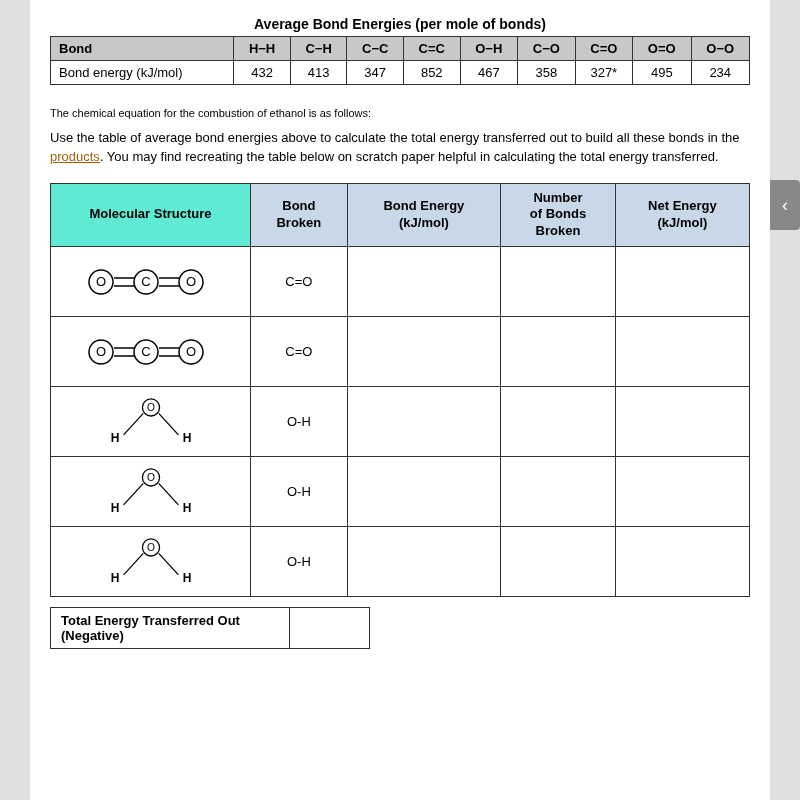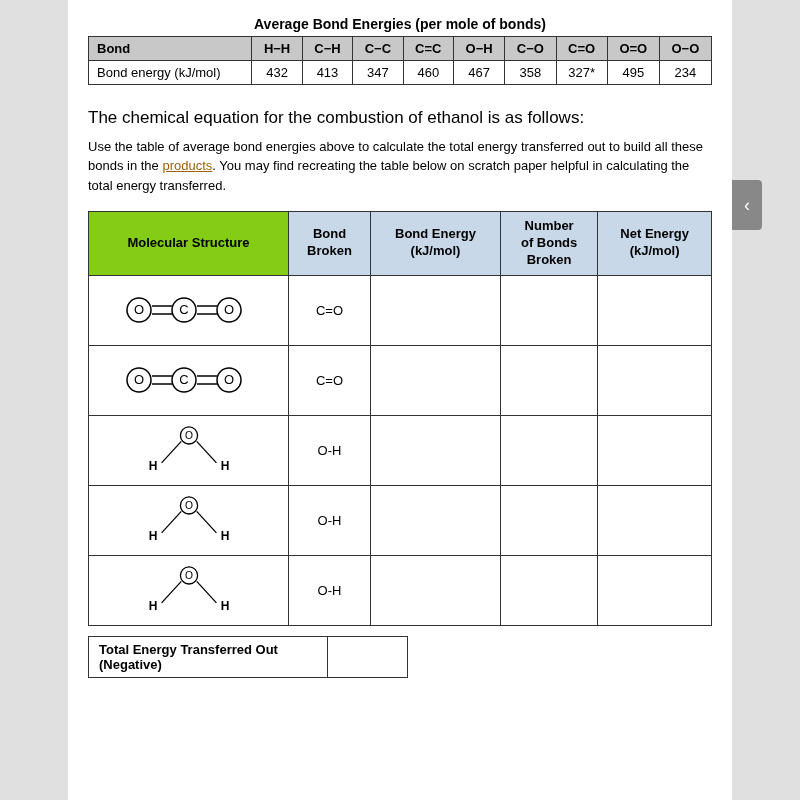--- a/index.html
+++ b/index.html
@@ -10,21 +10,21 @@
       background: #e0e0e0;
       display: flex;
       justify-content: center;
       align-items: flex-start;
       width: 800px;
       min-height: 800px;
       overflow: hidden;
     }
 
     .page-container {
-      width: 664px;
+      width: 740px;
       background: #fff;
       padding: 16px 20px 20px 20px;
       position: relative;
       min-height: 800px;
     }
 
     .nav-arrow {
       position: absolute;
       right: -30px;
       top: 180px;
@@ -79,21 +79,21 @@
       text-align: left;
       margin-top: 28px;
     }
 
     
     .intro-section {
       margin: 20px 0 16px 0;
     }
 
     .intro-text {
-      font-size: 17px;
+      font-size: 11px;
       line-height: 1.5;
       margin-bottom: 6px;
     }
 
     .equation-line {
       text-align: center;
       font-size: 14px;
       margin-bottom: 12px;
     }
 
@@ -126,21 +126,21 @@
     }
 
     .data-table thead th {
       background: #c8d8e8;
       padding: 6px 8px;
       font-weight: bold;
       line-height: 1.3;
     }
 
     .data-table thead th:first-child {
-      background: #84cc16;
+      background: #5eead4;
     }
 
     .data-table tbody td {
       padding: 4px 8px;
       height: 70px;
     }
 
     .data-table tbody td:first-child {
       width: 200px;
     }
@@ -192,21 +192,21 @@
           <th>O=O</th>
           <th>O−O</th>
         </tr>
       </thead>
       <tbody>
         <tr>
           <td>Bond energy (kJ/mol)</td>
           <td>432</td>
           <td>413</td>
           <td>347</td>
-          <td>460</td>
+          <td>852</td>
           <td>467</td>
           <td>358</td>
           <td>327*</td>
           <td>495</td>
           <td>234</td>
         </tr>
       </tbody>
     </table>
   </div>
 

